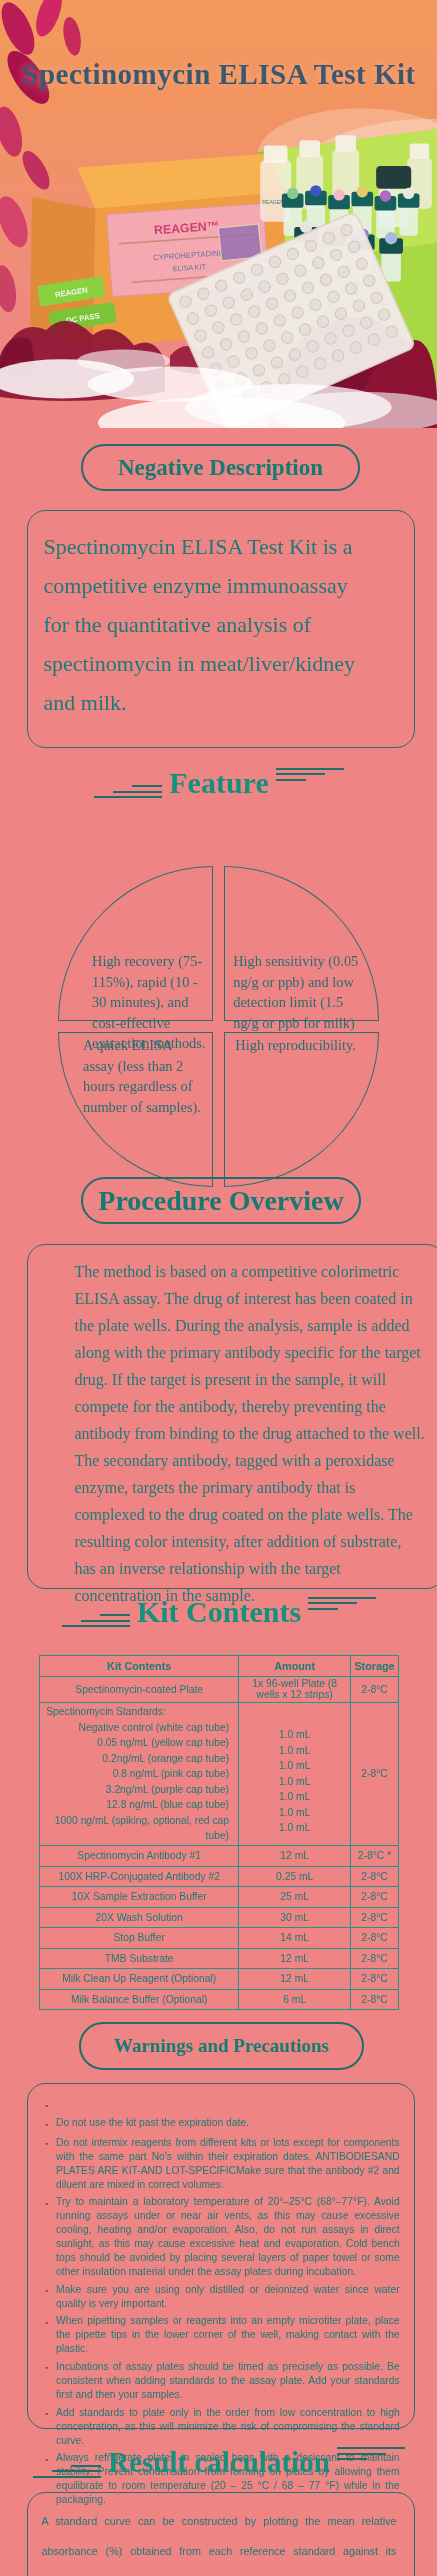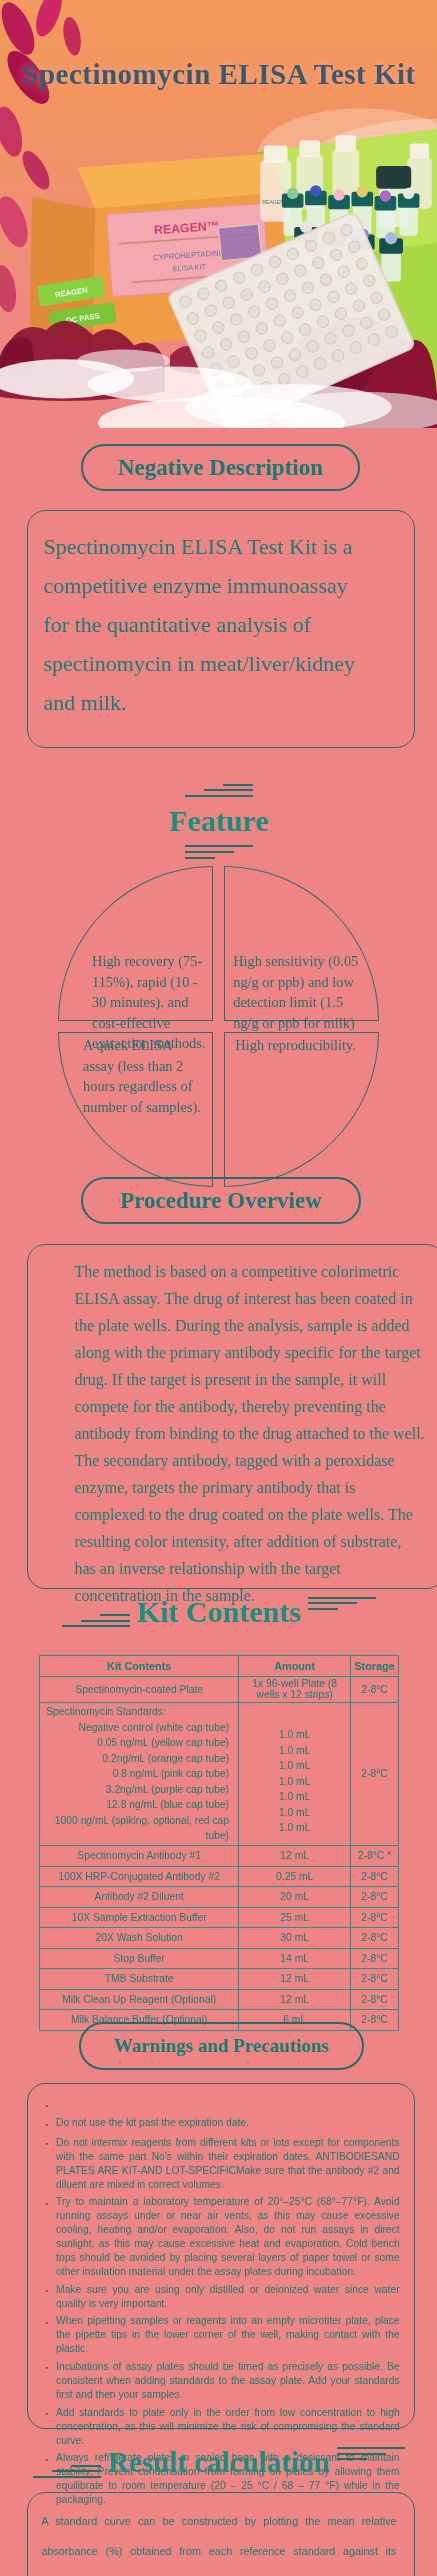--- a/index.html
+++ b/index.html
@@ -10,26 +10,26 @@
         background:linear-gradient(180deg,#f29a5e 0%,#f2945f 22%,#f19070 48%,#ef8a7e 70%,#ee8484 100%);}
   #hero svg{position:absolute;top:0;left:0;}
   #hero h1{position:absolute;top:58px;left:0;width:100%;margin:0;text-align:center;
            font:bold 29px "Liberation Serif",serif;color:#3c5770;letter-spacing:0.5px;
            text-shadow:0 0 8.2px rgba(255,190,160,.55);}
   
   .stadium{position:absolute;display:flex;align-items:center;justify-content:center;
            border:2.1px solid #1e6e69;border-radius:25px;color:#137a74;
            font-family:"Liberation Serif",serif;font-weight:bold;}
   #pd-head{top:444px;left:81px;width:275px;height:43px;font-size:23px;}
-  #po-head{top:1177px;left:81px;width:276px;height:43px;font-size:23px;}
+  #po-head{top:1177px;left:81px;width:276px;height:43px;font-size:28px;}
   #wp-head{top:2022px;left:79px;width:281px;height:44px;font-size:19px;}
   
   .linetitle{position:absolute;left:0;width:438px;display:flex;justify-content:center;align-items:center;
              gap:7.2px;color:#14907e;font-family:"Liberation Serif",serif;font-weight:bold;}
-  #feature-title{top:766px;font-size:30px;flex-direction:column;}
+  #feature-title{top:766px;font-size:30px;}
   #kc-title{top:1595px;font-size:30px;}
   #rc-title{top:2446px;font-size:29px;}
   .deco{display:flex;flex-direction:column;gap:3.6px;}
   .deco span{display:block;height:2.1px;background:#1d6f6b;}
   .deco-l{align-items:flex-end;margin-top:17.5px;}
   .deco-r{align-items:flex-start;margin-bottom:17.5px;}
   .deco-l span:nth-child(1){width:30px;} .deco-l span:nth-child(2){width:49px;} .deco-l span:nth-child(3){width:68px;}
   .deco-r span:nth-child(1){width:68px;} .deco-r span:nth-child(2){width:49px;} .deco-r span:nth-child(3){width:30px;}
   
   .rbox{position:absolute;border:1.5px solid #2a6c70;border-radius:18.5px;color:#1b7b78;}
@@ -381,25 +381,20 @@
           <td class="simple-name">Spectinomycin Antibody #1</td>
           <td>12 mL</td>
           <td>2-8°C *</td>
         </tr>
         <tr>
           <td class="simple-name">100X HRP-Conjugated Antibody #2</td>
           <td>0.25 mL</td>
           <td>2-8°C</td>
         </tr>
         <tr>
-          <td class="simple-name">Antibody #2 Diluent</td>
-          <td>20 mL</td>
-          <td>2-8°C</td>
-        </tr>
-        <tr>
           <td class="simple-name">10X Sample Extraction Buffer</td>
           <td>25 mL</td>
           <td>2-8°C</td>
         </tr>
         <tr>
           <td class="simple-name">20X Wash Solution</td>
           <td>30 mL</td>
           <td>2-8°C</td>
         </tr>
         <tr>

